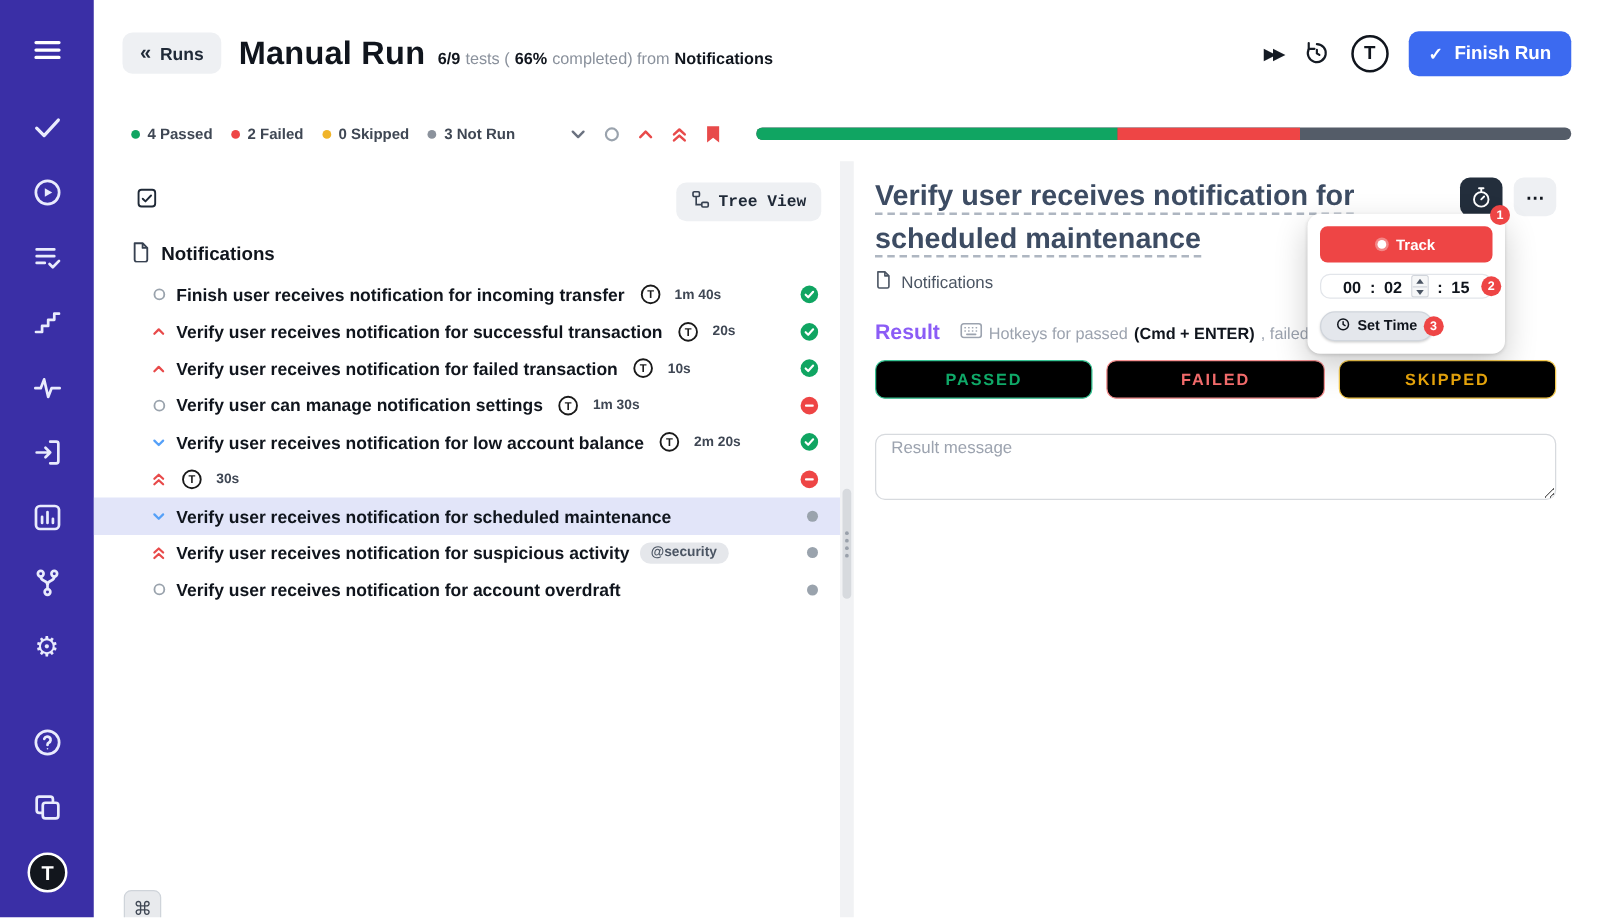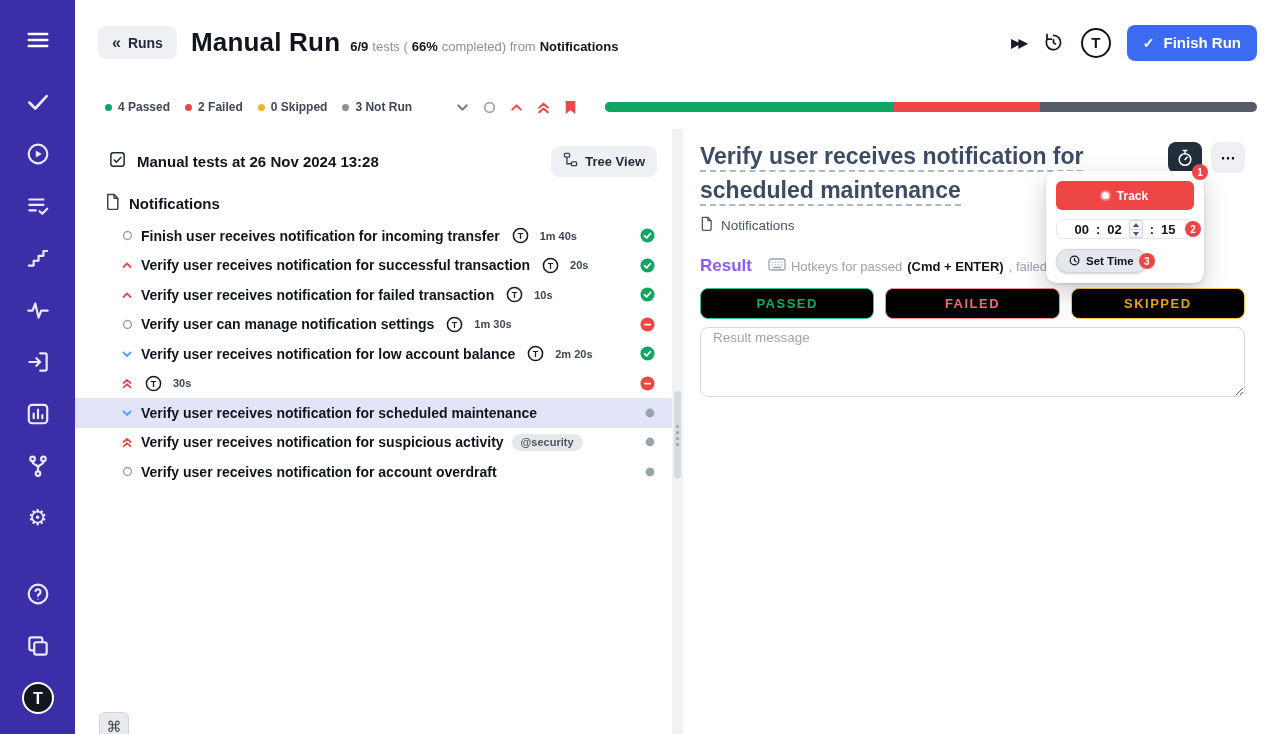--- a/index.html
+++ b/index.html
@@ -37,21 +37,21 @@
   .filter-icons .icon-plain { width:18px; height:18px; }
   .progressbar { margin-left:auto; width:652px; height:10px; border-radius:5px; overflow:hidden; display:flex; background:#545c68; cursor:pointer; }
   .pb-seg { height:100%; }
 
   .content { flex:1; display:flex; min-height:0; }
 
   
   .left-panel { width:597px; position:relative; padding-top:14px; overflow:hidden; flex-shrink:0; }
   .panel-head { display:flex; align-items:center; padding:0 15px 0 33px; height:36px; }
   .ph-title { font-size:15px; font-weight:700; color:#10151d; margin-left:10px; }
-  .treeview-btn { margin-left:auto; background:#eef0f3; border:none; border-radius:8px; height:31px; padding:0 12px; font-family:Liberation Sans, sans-serif; font-size:13px; font-weight:600; color:#1f2937; display:flex; align-items:center; gap:7px; cursor:pointer; }
+  .treeview-btn { margin-left:auto; background:#eef0f3; border:none; border-radius:8px; height:31px; padding:0 12px; font-family:Liberation Mono, monospace; font-size:13px; font-weight:600; color:#1f2937; display:flex; align-items:center; gap:7px; cursor:pointer; }
   .section-head { display:flex; align-items:center; gap:9px; padding-left:30px; height:32px; margin-top:8px; font-size:15px; font-weight:700; color:#10151d; }
   .test-list { margin-top:2px; }
   .test-row { display:flex; align-items:center; height:29.5px; padding:0 17px 0 46px; font-size:14px; font-weight:600; color:#10151d; gap:8px; cursor:pointer; white-space:nowrap; }
   .test-row.selected { background:#e2e5f9; }
   .prio { width:12px; display:flex; align-items:center; justify-content:center; flex-shrink:0; }
   .t-logo { display:flex; align-items:center; margin-left:4px; }
   .dur { font-size:11px; font-weight:700; color:#3f4754; margin-left:3px; }
   .tag { background:#e5e7eb; color:#4b5563; font-size:11px; font-weight:600; padding:2.5px 9px; border-radius:10px; }
   .status { margin-left:auto; display:flex; align-items:center; }
   .cmd-btn { position:absolute; left:24px; bottom:-7px; width:30px; height:29px; background:#e8eaed; border:1px solid #cfd4da; border-radius:6px; display:flex; align-items:center; justify-content:center; font-size:15px; color:#3f4754; cursor:pointer; font-family:inherit; }
@@ -74,21 +74,21 @@
   .breadcrumb { display:flex; align-items:center; gap:8px; margin-top:9px; font-size:13.5px; color:#4b5563; }
   .result-row { display:flex; align-items:center; margin-top:22px; gap:16px; }
   .result-label { font-size:17px; font-weight:800; color:#8b5cf6; }
   .hotkeys { display:flex; align-items:center; gap:5px; font-size:13px; color:#9ca3af; white-space:nowrap; }
   .hotkeys b { color:#10151d; font-weight:700; }
   .result-buttons { display:flex; gap:11px; margin-top:12px; }
   .rbtn { flex:1; height:31px; border-radius:8px; border:1.5px solid; background:#000000; font-family:inherit; font-size:13px; font-weight:700; letter-spacing:1.5px; display:flex; align-items:center; justify-content:center; cursor:pointer; }
   .rbtn.passed { border-color:#36c392; color:#0fa968; }
   .rbtn.failed { border-color:#f59090; color:#f26b6b; }
   .rbtn.skipped { border-color:#f3c84c; color:#eda90c; }
-  .result-message { margin-top:8px; width:100%; height:70px; border:1px solid #d7dade; border-radius:8px; padding:2px 12px; font-family:inherit; font-size:13.5px; color:#10151d; }
+  .result-message { margin-top:28px; width:100%; height:53px; border:1px solid #d7dade; border-radius:8px; padding:2px 12px; font-family:inherit; font-size:13.5px; color:#10151d; }
   .result-message::placeholder { color:#9ca3af; }
 
   
   .popover { position:absolute; top:42px; right:76px; width:158px; background:#fff; border-radius:10px; box-shadow:0 1px 3px rgba(0,0,0,.14), 0 10px 26px rgba(0,0,0,.20); padding:10px; z-index:30; }
   .track-btn { width:100%; height:29px; background:#ee4545; border:none; border-radius:6px; color:#fff; font-family:inherit; font-size:12px; font-weight:700; display:flex; align-items:center; justify-content:center; gap:8px; cursor:pointer; }
   .track-dot { width:7px; height:7px; background:#fff; border-radius:50%; box-shadow:0 0 0 2px rgba(255,255,255,.35); }
   .time-box { margin-top:9px; height:20px; border:1px solid #e2e5ea; border-radius:8px; display:flex; align-items:center; justify-content:center; gap:7px; font-size:13px; font-weight:700; color:#10151d; position:relative; }
   .time-box .badge { right:-8px; top:50%; transform:translateY(-50%); }
   .spinner { display:flex; flex-direction:column; border:1px solid #d1d5db; border-radius:2px; overflow:hidden; cursor:pointer; }
   .spin-cell { width:12px; height:8px; display:flex; align-items:center; justify-content:center; background:#f6f7f8; }
@@ -269,21 +269,20 @@
     <div class="content">
 
       <section class="left-panel">
         <div class="panel-head">
           <span>
             <svg width="19" height="19" viewBox="0 0 20 20" fill="none" stroke="#1f2937" stroke-width="1.6" stroke-linecap="round" stroke-linejoin="round">
                 <rect x="3" y="3" width="14" height="14" rx="2.5"></rect>
                 <path d="M6.5 10.5 l2.3 2.3 L13.5 7.8"></path>
               </svg>
           </span>
-          <span class="ph-title">Manual tests at 26 Nov 2024 13:28</span>
           <button class="treeview-btn">
             <span>
               <svg width="15" height="15" viewBox="0 0 16 16" fill="none" stroke="#374151" stroke-width="1.4">
                   <rect x="1.5" y="1.5" width="5.5" height="4" rx="1"></rect>
                   <rect x="9" y="10.5" width="5.5" height="4" rx="1"></rect>
                   <path d="M4.2 5.5 v7 h4.8"></path>
                 </svg>
             </span>
             <span>Tree View</span>
           </button>

